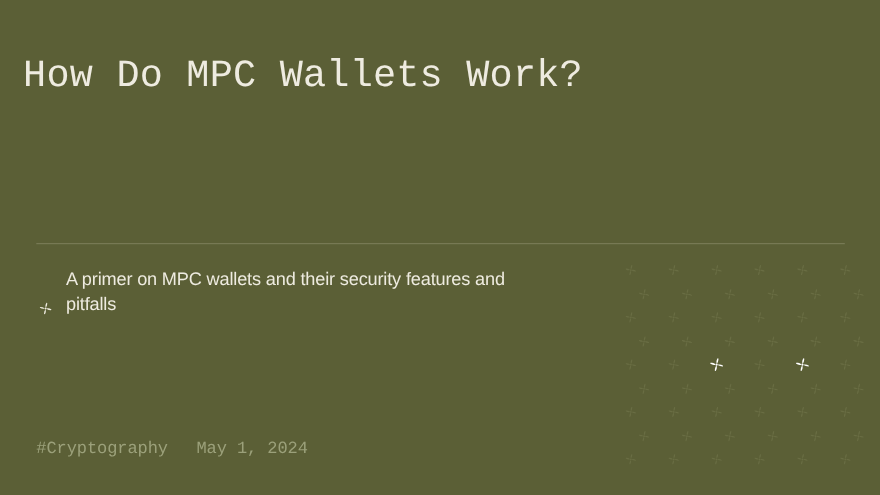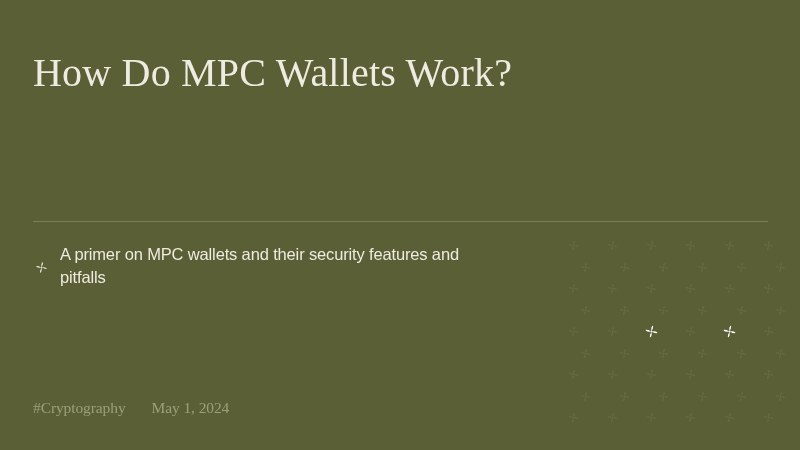--- a/index.html
+++ b/index.html
@@ -19,25 +19,25 @@
     position: relative;
     width: 800px;
     height: 450px;
     background: #5b5f36;
     overflow: hidden;
   }
 
   
   .title {
     position: absolute;
-    left: 33px;
+    left: 21px;
     top: 20px;
     width: 720px;
-    font-family: Liberation Serif, serif;
-    font-size: 40px;
+    font-family: Liberation Mono, monospace;
+    font-size: 35px;
     line-height: 52px;
     font-weight: 400;
     letter-spacing: 0.2px;
     color: #eeebe0;
     white-space: nowrap;
   }
 
   
   .divider {
     position: absolute;
@@ -48,21 +48,21 @@
     background: #7a7d58;
   }
 
   
   .subtitle-row {
     position: absolute;
     left: 33px;
     top: 243px;
     width: 470px;
     display: flex;
-    align-items: center;
+    align-items: flex-end;
     gap: 10px;
   }
   .subtitle-icon {
     flex: 0 0 auto;
     width: 17px;
     height: 17px;
     margin-top: 3px;
   }
   .subtitle-icon svg { display: block; width: 17px; height: 17px; }
 
@@ -79,21 +79,21 @@
   
   .footer {
     position: absolute;
     left: 33px;
     top: 398px;
     display: flex;
     align-items: baseline;
     gap: 26px;
   }
   .footer-tag, .footer-date {
-    font-family: Liberation Serif, serif;
+    font-family: Liberation Mono, monospace;
     font-size: 15.5px;
     line-height: 20px;
     font-weight: 400;
     letter-spacing: -0.1px;
     color: #9ba07a;
   }
 
   
   .pattern {
     position: absolute;

